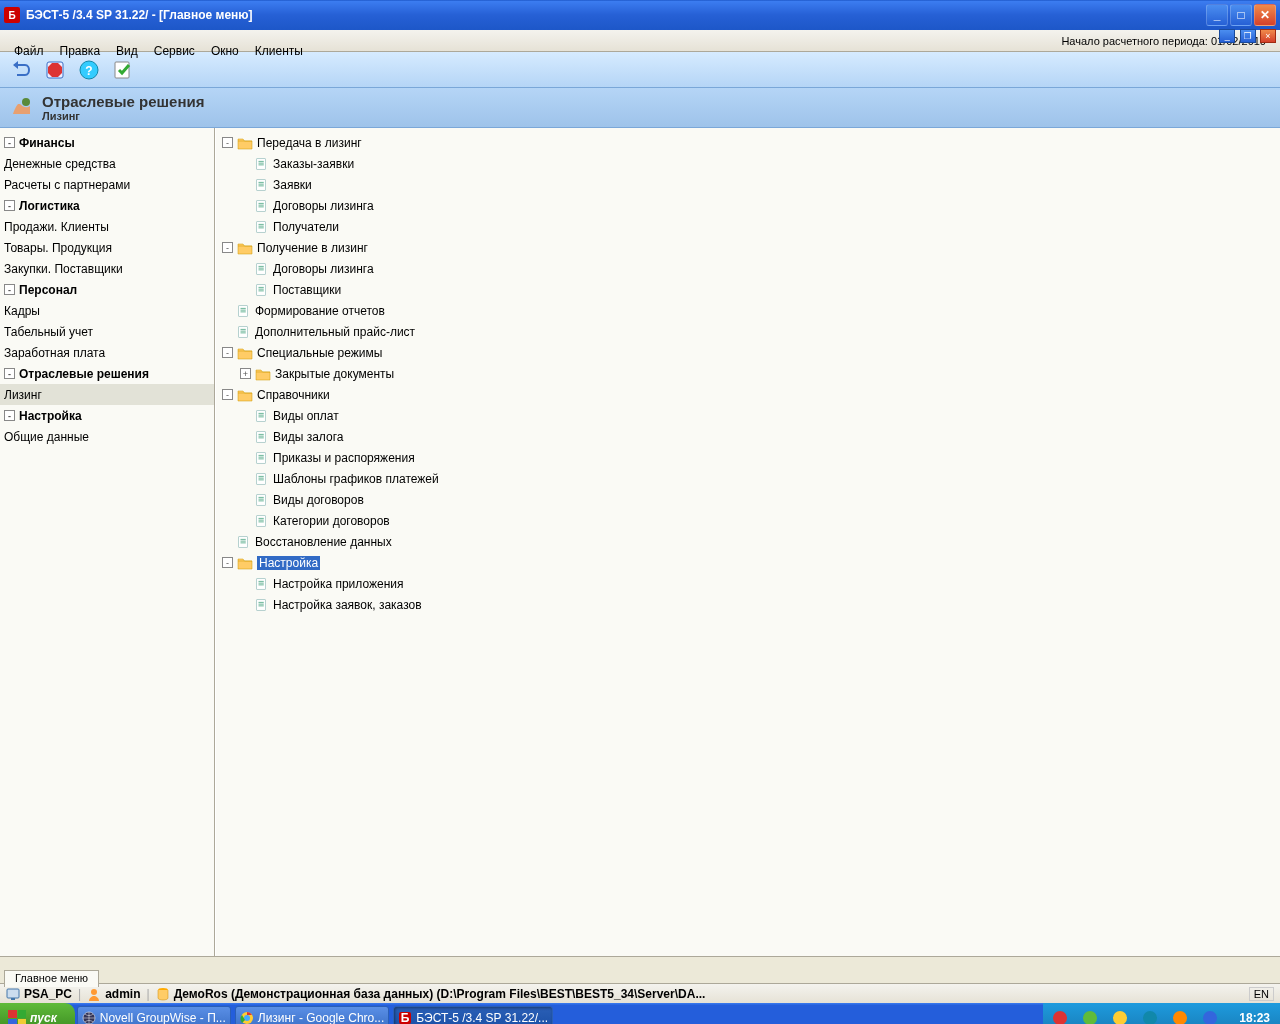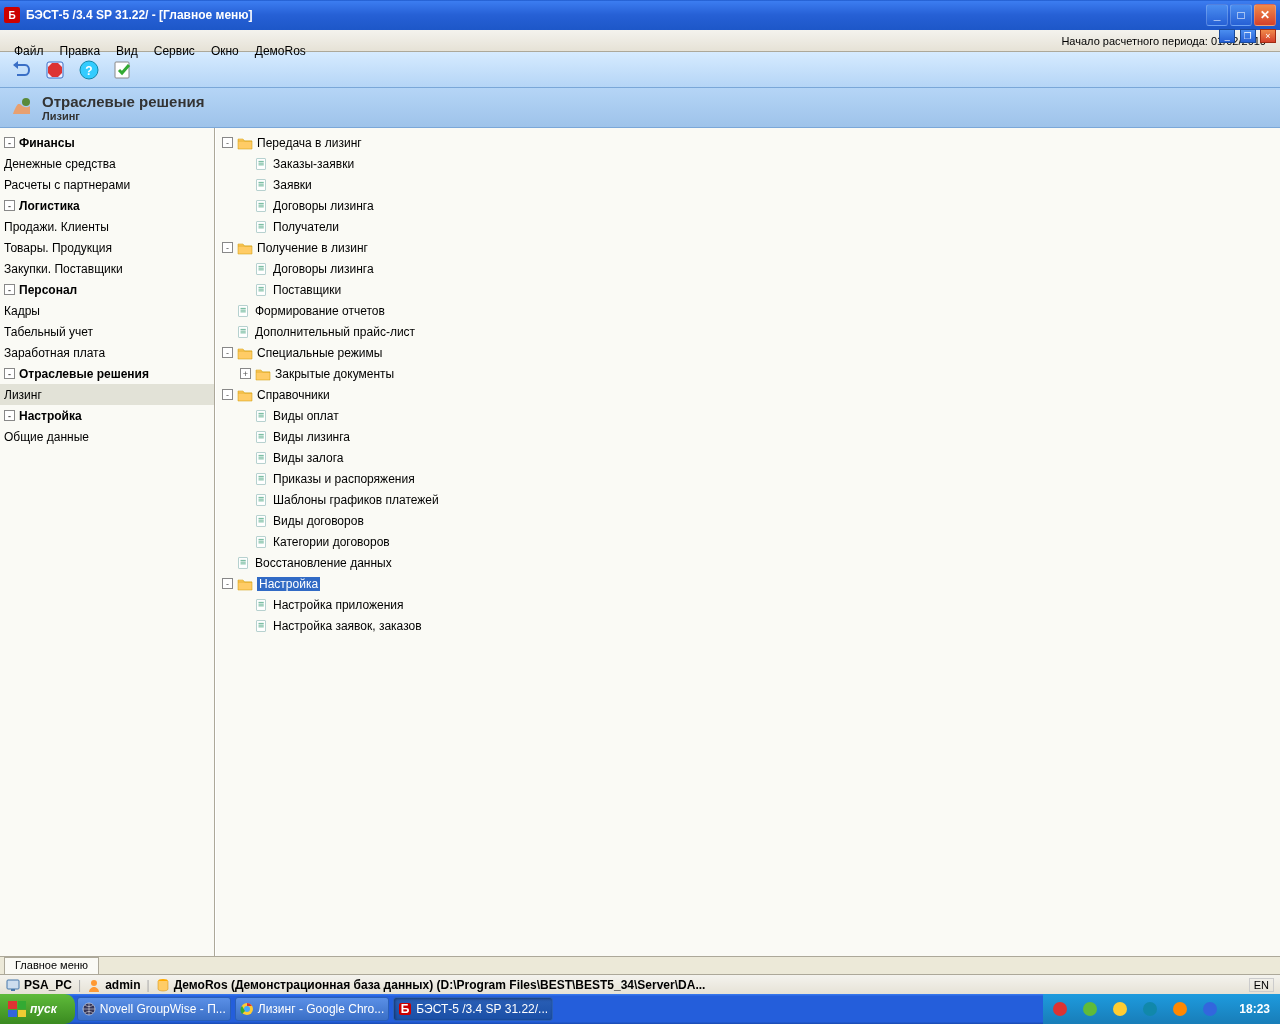--- a/index.html
+++ b/index.html
@@ -49,21 +49,21 @@
 .tree-row .exp { width: 11px; height: 11px; border: 1px solid #888; display: inline-flex; align-items: center; justify-content: center; font-size: 9px; color: #555; margin-right: 4px; background: #fff; }
 .tree-row .spacer { width: 15px; display: inline-block; }
 .tree-row .folder-icon { width: 16px; height: 14px; margin-right: 4px; }
 .tree-row .doc-icon { width: 14px; height: 14px; margin-right: 4px; }
 .tree-row.indent1 { padding-left: 24px; }
 .tree-row .label.selected { background: #316ac5; color: #fff; padding: 0 2px; }
 
 .folder-icon svg, .doc-icon svg, .header-icon svg { width: 100%; height: 100%; }
 
 
-.tabstrip { height: 18px; background: #ece9d8; border-top: 1px solid #aca899; padding: 0 4px; }
+.tabstrip { height: 18px; background: #ece9d8; border-top: 1px solid #aca899; padding: 13px 4px; }
 .tabstrip .tab { display: inline-block; background: #fafaf5; border: 1px solid #aca899; border-bottom: none; padding: 1px 10px; font-size: 11px; height: 17px; }
 
 
 .statusbar { height: 20px; background: linear-gradient(#f4f3ee,#e6e2d6); border-top: 1px solid #aca899; display: flex; align-items: center; padding: 0 6px; gap: 6px; }
 .statusbar .status-item { display: inline-flex; align-items: center; gap: 4px; font-weight: bold; text-align: center; }
 .statusbar .status-item .icon { width: 14px; height: 14px; }
 .statusbar .sep { color: #aaa; }
 .statusbar .lang { margin-left: auto; border: 1px solid #ccc; padding: 0 4px; font-size: 11px; }
 
 
@@ -119,21 +119,21 @@
   <span class="win-btn maximize">□</span>
   <span class="win-btn close">✕</span>
 </div>
 
 <div class="menubar">
   <span class="menu-item">Файл</span>
   <span class="menu-item">Правка</span>
   <span class="menu-item">Вид</span>
   <span class="menu-item">Сервис</span>
   <span class="menu-item">Окно</span>
-  <span class="menu-item">ДемоRos</span>
+  <span class="menu-item">Клиенты</span>
   <span class="right">Начало расчетного периода: 01/02/2010</span>
   <span class="mdi-btns">
     <span class="mdi-btn">_</span>
     <span class="mdi-btn">❐</span>
     <span class="mdi-btn close">×</span>
   </span>
 </div>
 
 <div class="toolbar">
   <span class="tool-btn">
@@ -322,27 +322,20 @@
         <span class="doc-icon"><svg viewBox="0 0 16 14">
             <use href="#svg-doc"></use>
           </svg></span>
         <span class="label">Виды оплат</span>
       </div>
       <div class="tree-row indent1">
         <span class="spacer"></span>
         <span class="doc-icon"><svg viewBox="0 0 16 14">
             <use href="#svg-doc"></use>
           </svg></span>
-        <span class="label">Виды лизинга</span>
-      </div>
-      <div class="tree-row indent1">
-        <span class="spacer"></span>
-        <span class="doc-icon"><svg viewBox="0 0 16 14">
-            <use href="#svg-doc"></use>
-          </svg></span>
         <span class="label">Виды залога</span>
       </div>
       <div class="tree-row indent1">
         <span class="spacer"></span>
         <span class="doc-icon"><svg viewBox="0 0 16 14">
             <use href="#svg-doc"></use>
           </svg></span>
         <span class="label">Приказы и распоряжения</span>
       </div>
       <div class="tree-row indent1">

